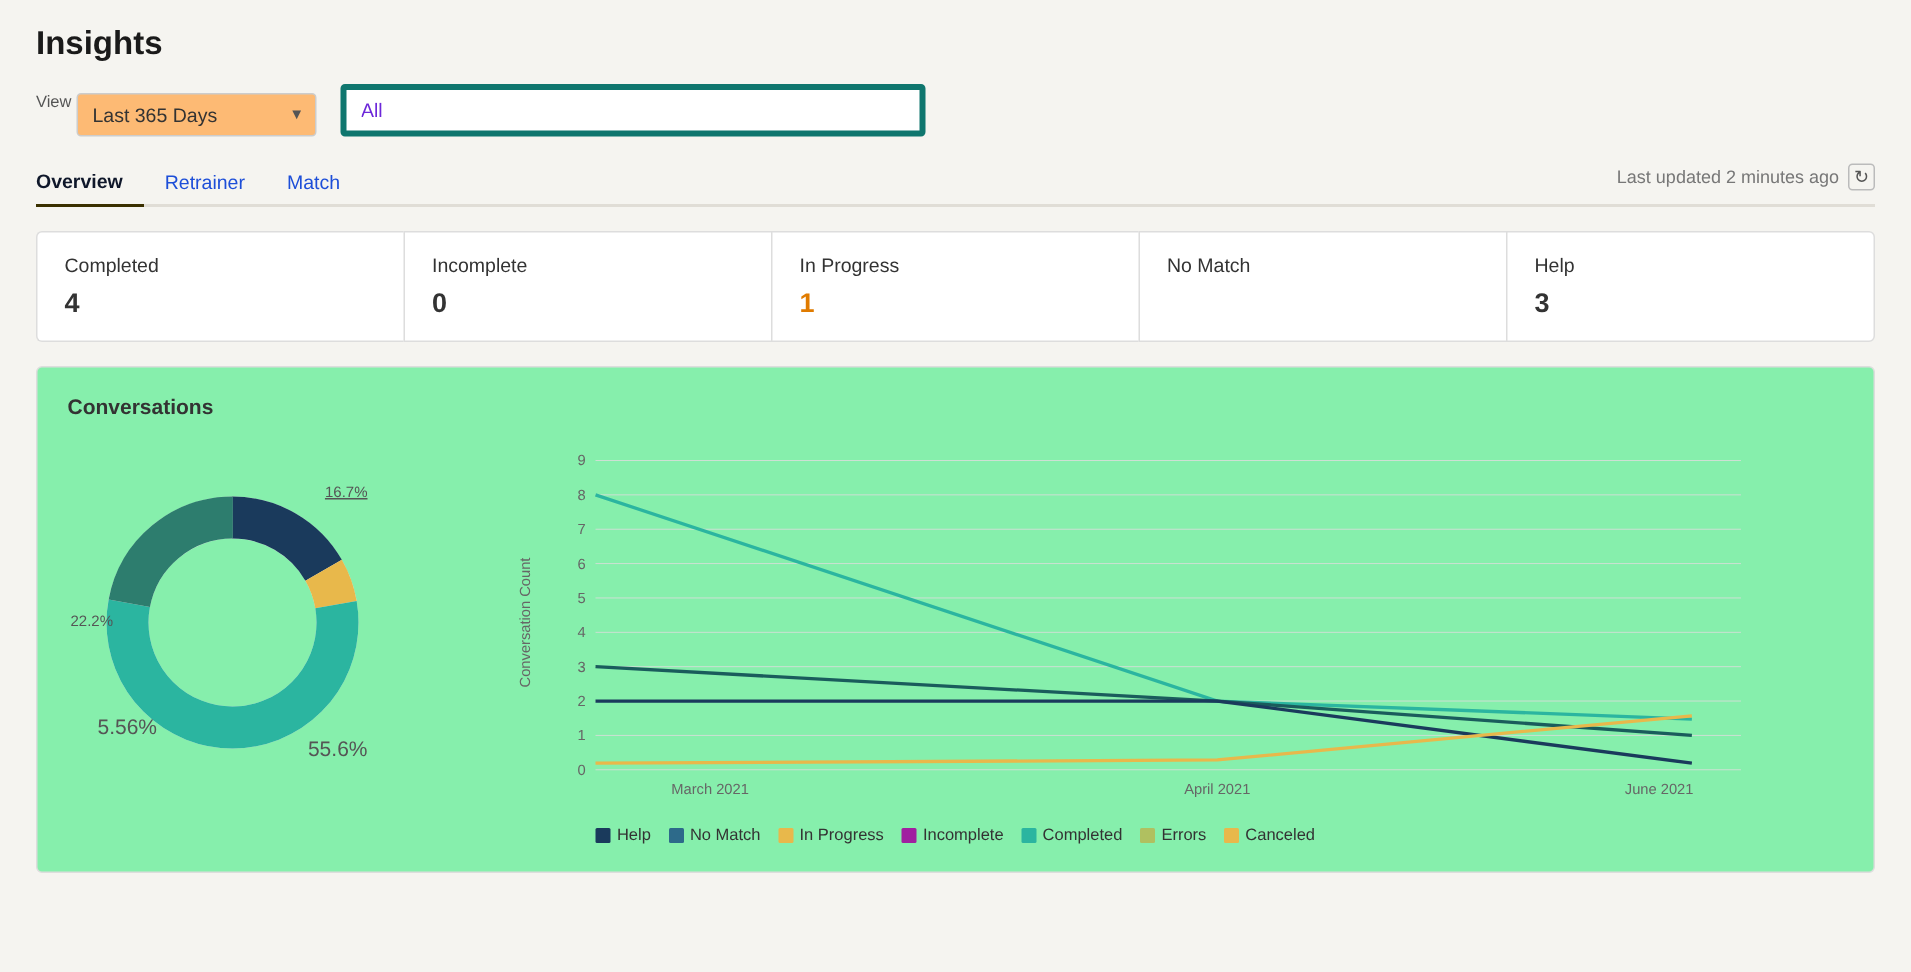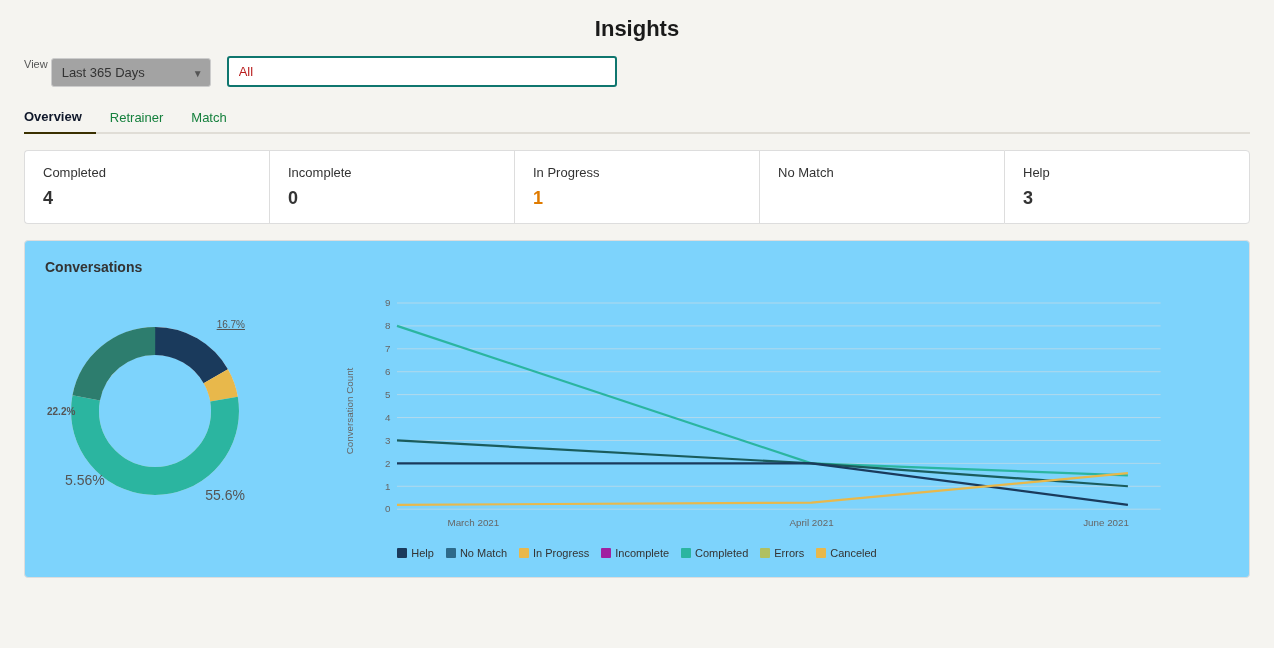--- a/index.html
+++ b/index.html
@@ -12,21 +12,20 @@
     .page {
       width: 1274px;
       min-height: 648px;
       padding: 16px 24px;
     }
     .page-title {
       font-size: 22px;
       font-weight: 700;
       color: #1a1a1a;
       margin-bottom: 14px;
-      text-align: center;
     }
     .controls-row {
       display: flex;
       gap: 16px;
       align-items: flex-end;
       margin-bottom: 14px;
     }
     .control-group {
       display: flex;
       flex-direction: row;
@@ -35,59 +34,59 @@
     .control-label {
       font-size: 11px;
       color: #555;
     }
     .view-select-wrapper {
       position: relative;
       display: inline-block;
     }
     .view-select {
       appearance: none;
-      background: #a3a3a3;
+      background: #fdba74;
       border: 1px solid #ccc;
       border-radius: 3px;
       padding: 6px 36px 6px 10px;
       font-size: 13px;
       color: #333;
       cursor: pointer;
       width: 160px;
     }
     .select-arrow {
       position: absolute;
       right: 8px;
       top: 50%;
       transform: translateY(-50%);
       pointer-events: none;
       font-size: 10px;
       color: #555;
     }
     .skills-input {
-      border: 2px solid #0f766e;
+      border: 4px solid #0f766e;
       border-radius: 3px;
       padding: 6px 10px;
       font-size: 13px;
-      color: #b91c1c;
+      color: #6d28d9;
       width: 390px;
       background: #fff;
     }
     .nav-tabs {
       display: flex;
       align-items: center;
       border-bottom: 2px solid #e0ddd6;
       margin-bottom: 16px;
       position: relative;
     }
     .nav-tab {
       padding: 8px 14px;
       cursor: pointer;
       font-size: 13px;
-      color: #15803d;
+      color: #1d4ed8;
       text-decoration: none;
       position: relative;
       margin-bottom: -2px;
     }
     .nav-tab.active {
       color: #0f172a;
       font-weight: 600;
       border-bottom: 2px solid #3a3000;
     }
     .nav-tab:first-child {
@@ -142,21 +141,21 @@
     }
     .stat-value {
       font-size: 18px;
       font-weight: 600;
       color: #333;
     }
     .stat-value.in-progress {
       color: #e07b00;
     }
     .conversations-card {
-      background: #7dd3fc;
+      background: #86efac;
       border: 1px solid #ddd;
       border-radius: 4px;
       padding: 18px 20px;
     }
     .conversations-title {
       font-size: 14px;
       font-weight: 600;
       margin-bottom: 16px;
     }
     .chart-area {
@@ -222,20 +221,24 @@
     </div>
     <div class="control-group">
       <input class="skills-input" type="text" value="All" style="">
     </div>
   </div>
 
   <div class="nav-tabs">
     <a class="nav-tab active">Overview</a>
     <a class="nav-tab">Retrainer</a>
     <a class="nav-tab">Match</a>
+    <div class="last-updated">
+      <span>Last updated 2 minutes ago</span>
+      <div class="refresh-icon">↻</div>
+    </div>
   </div>
 
   <div class="stat-cards">
     <div class="stat-card">
       <div class="stat-label">Completed</div>
       <div class="stat-value">4</div>
     </div>
     <div class="stat-card">
       <div class="stat-label">Incomplete</div>
       <div class="stat-value">0</div>
@@ -265,21 +268,21 @@
           <circle cx="100" cy="100" r="70" fill="none" stroke="#1a3a5c" stroke-width="28" stroke-dasharray="73.45 366.37" stroke-dashoffset="0" transform="rotate(-90 100 100)"></circle>
 
           <circle cx="100" cy="100" r="70" fill="none" stroke="#e8b84b" stroke-width="28" stroke-dasharray="24.45 415.37" stroke-dashoffset="-73.45" transform="rotate(-90 100 100)"></circle>
 
           <circle cx="100" cy="100" r="70" fill="none" stroke="#2bb5a0" stroke-width="28" stroke-dasharray="244.54 195.28" stroke-dashoffset="-97.9" transform="rotate(-90 100 100)"></circle>
 
           <circle cx="100" cy="100" r="70" fill="none" stroke="#2d7d6e" stroke-width="28" stroke-dasharray="97.6 342.22" stroke-dashoffset="-342.44" transform="rotate(-90 100 100)"></circle>
         </svg>
 
         <div style="position:absolute; top:8px; right:20px; font-size:10px; color:#555;text-decoration:underline;">16.7%</div>
-        <div style="position:absolute; top:50%; left:2px; transform:translateY(-50%); font-size:10px; color:#555;font-weight:bold;">22.2%</div>
+        <div style="position:absolute; top:50%; left:2px; transform:translateY(-50%); font-size:10px; color:#555;">22.2%</div>
         <div style="position:absolute; bottom:23px; left:20px; font-size:14px; color:#555;">5.56%</div>
         <div style="position:absolute; bottom:8px; right:20px; font-size:14px; color:#555;">55.6%</div>
       </div>
 
       <div class="line-chart-container">
         <svg viewBox="0 0 760 220" width="100%" height="100%">
 
           <text x="10" y="110" text-anchor="middle" font-size="9" fill="#666" transform="rotate(-90 10 110)">Conversation Count</text>
 
           <line x1="50" y1="200" x2="750" y2="200" stroke="#ddd" stroke-width="0.5"></line>

